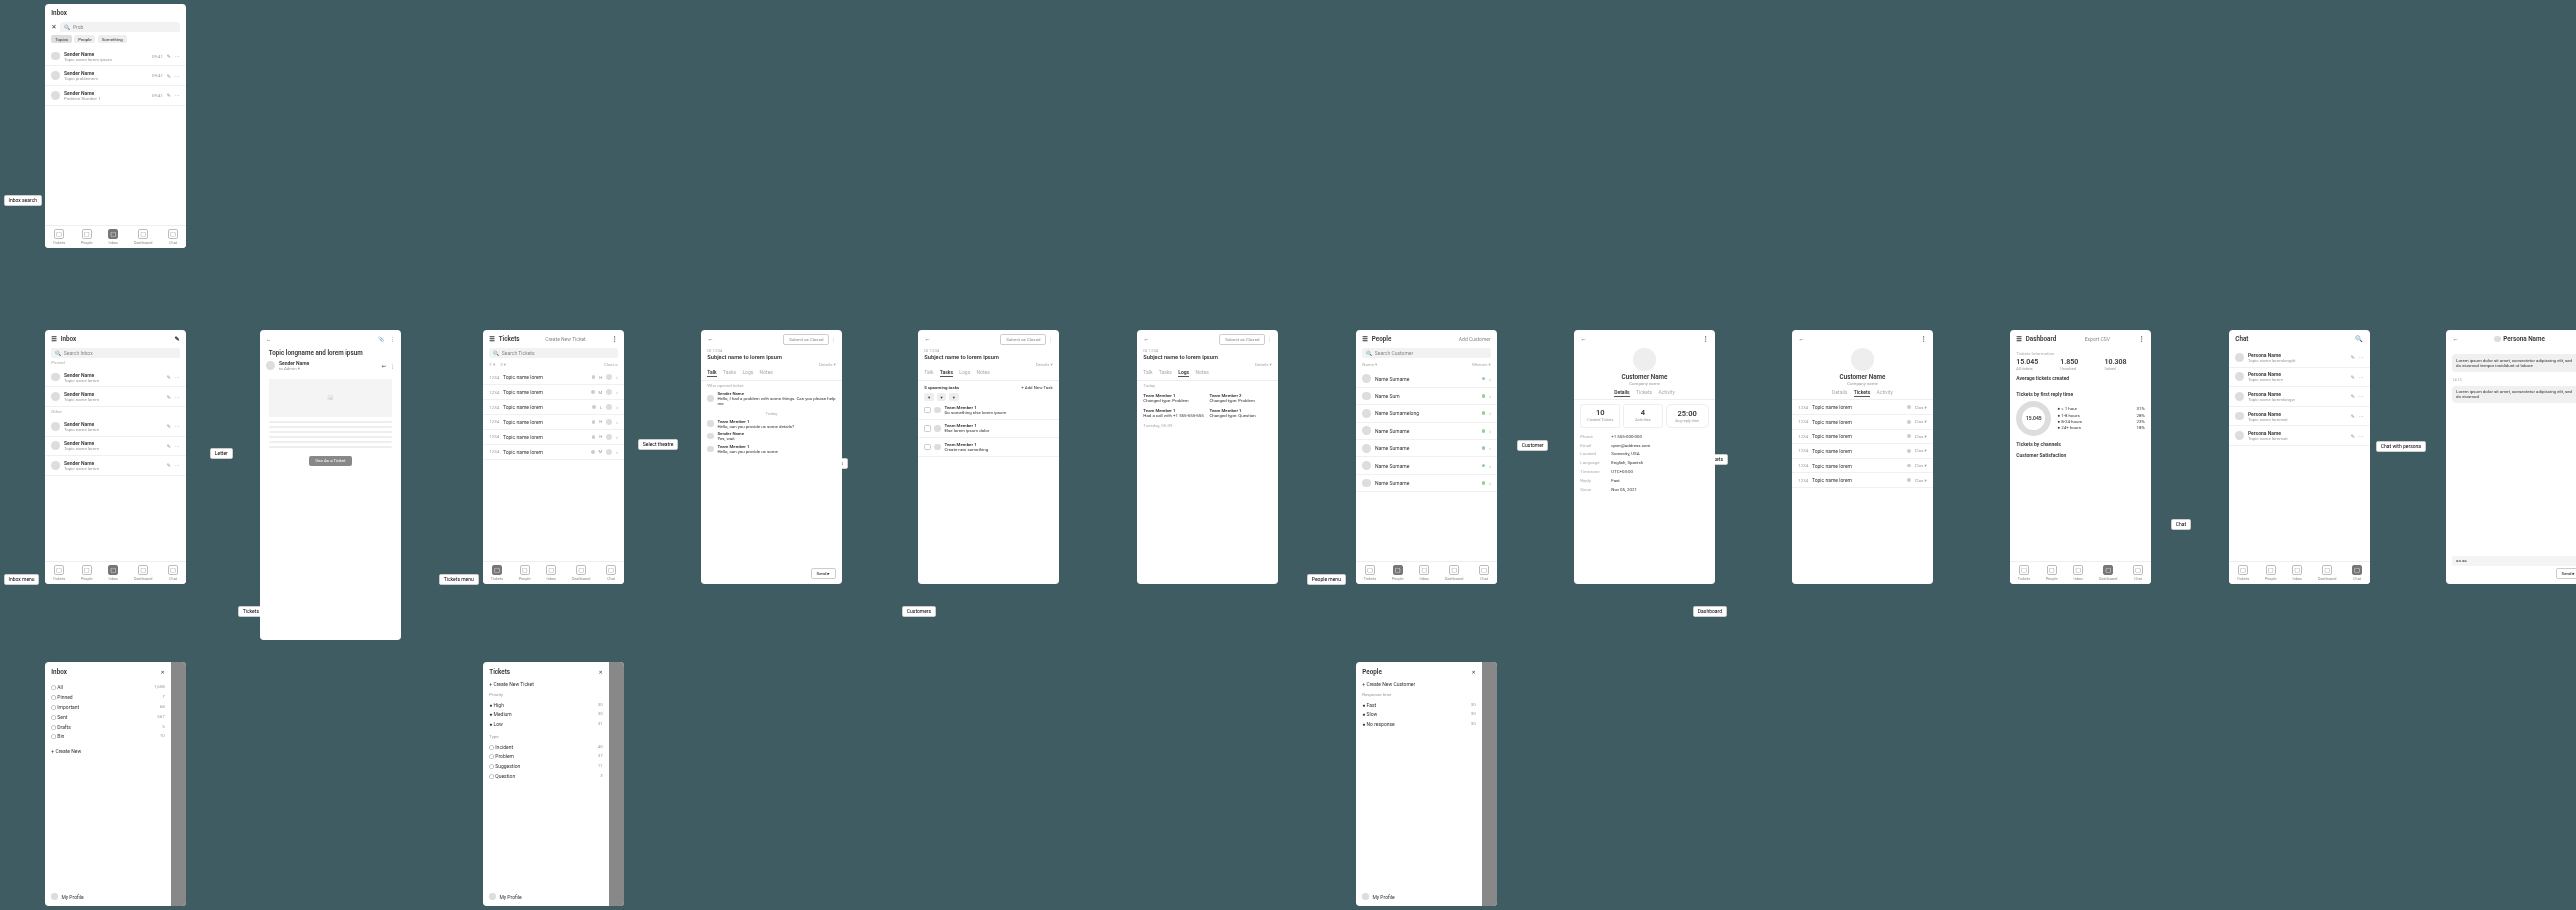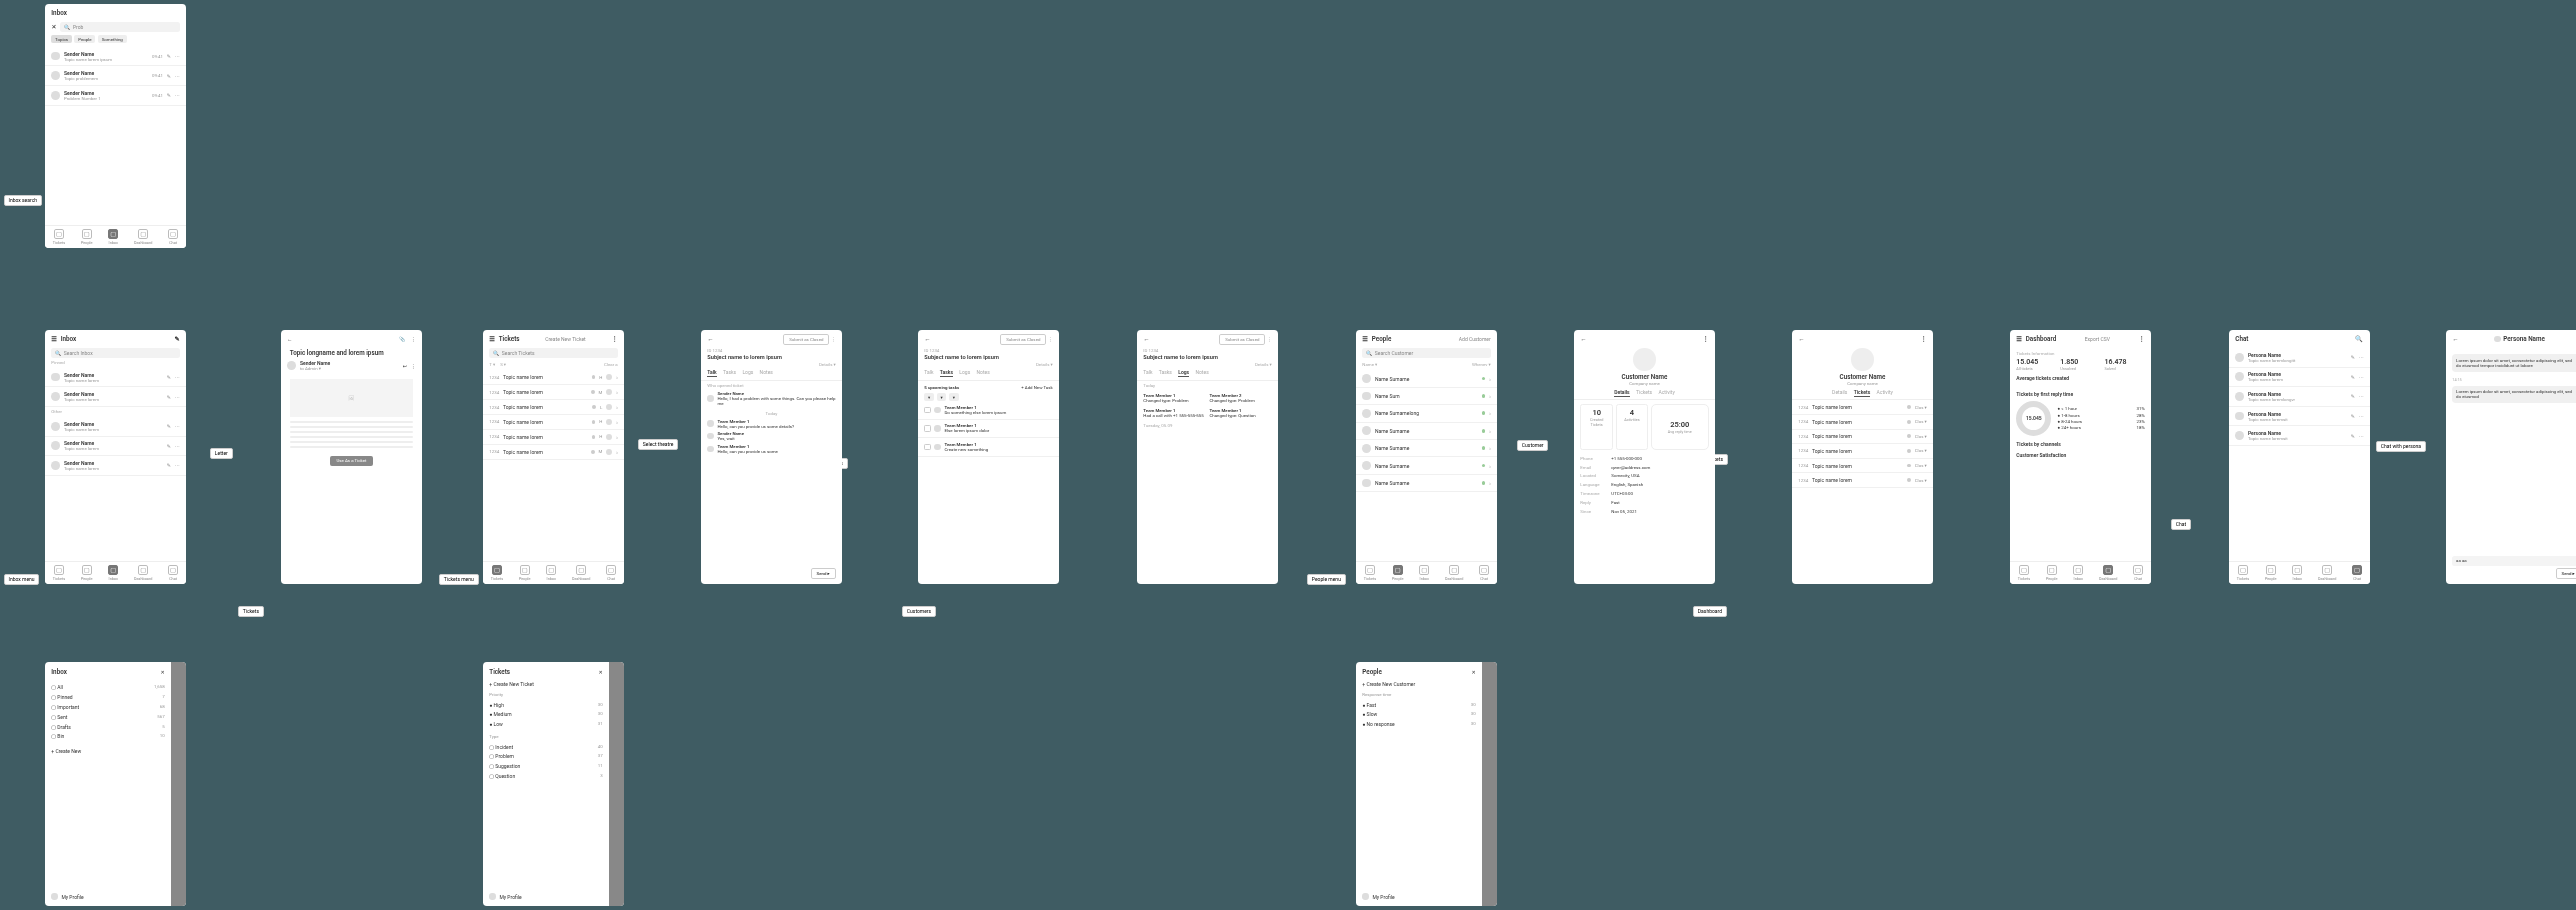--- a/index.html
+++ b/index.html
@@ -203,21 +203,21 @@
         <div class="ico">▢</div>
         <span>Dashboard</span>
       </div>
     <div class="tab">
         <div class="ico">▢</div>
         <span>Chat</span>
       </div>
   </div>
 </div>
 
-<div class="screen" style="left:281px;top:330px;width:141px;height:254px">
+<div class="screen" style="left:260px;top:330px;width:141px;height:310px">
   <div style="padding:6.3px;display:flex;justify-content:space-between">
     <span>←</span>
     <span style="display:flex;gap:5px">
         <span>📎</span>
         <span>⋮</span>
       </span>
   </div>
   <div style="padding:0 8.8px;font-weight:600;font-size:6.3px">Topic longname and lorem ipsum</div>
   <div class="row" style="border:none">
     <div class="avatar"></div>
@@ -579,21 +579,21 @@
   </div>
   <div style="display:flex;padding:3.8px 6.3px;gap:2.5px" id="cust-stats">
       <div style="flex:1;text-align:center;border:0.6px solid #eee;border-radius:2.5px;padding:2.5px">
         <div class="bold" style="font-size:7.5px">10</div>
         <div class="muted" style="font-size:3.8px">Created Tickets</div>
       </div>
       <div style="flex:1;text-align:center;border:0.6px solid #eee;border-radius:2.5px;padding:2.5px">
         <div class="bold" style="font-size:7.5px">4</div>
         <div class="muted" style="font-size:3.8px">Activities</div>
       </div>
-      <div style="flex:1;text-align:center;border:0.6px solid #eee;border-radius:5px;padding:15px">
+      <div style="flex:1;text-align:center;border:0.6px solid #eee;border-radius:5px;padding:4px">
         <div class="bold" style="font-size:7.5px">25:00</div>
         <div class="muted" style="font-size:3.8px">Avg reply time</div>
       </div>
     </div>
   <div id="cust-fields">
       <div style="display:flex;padding:1.9px 6.3px;font-size:4.4px">
         <span style="width:31px;color:#aaa">Phone</span>
         <span>+1 555-000-000</span>
       </div>
       <div style="display:flex;padding:1.9px 6.3px;font-size:4.4px">
@@ -691,21 +691,21 @@
   <div style="display:flex;padding:0 6.3px;gap:3.8px" id="dash-metrics">
       <div style="flex:1">
         <div class="bold" style="font-size:7px">15.045</div>
         <div class="muted" style="font-size:3.8px">All tickets</div>
       </div>
       <div style="flex:1">
         <div class="bold" style="font-size:7px">1.850</div>
         <div class="muted" style="font-size:3.8px">Unsolved</div>
       </div>
       <div style="flex:1">
-        <div class="bold" style="font-size:7px">16.478</div>
+        <div class="bold" style="font-size:7px">10.308</div>
         <div class="muted" style="font-size:3.8px">Solved</div>
       </div>
     </div>
   <div style="padding:3.8px 6.3px;font-size:5px;font-weight:600">Average tickets created</div>
   <div style="padding:6.3px 6.3px 3.8px;font-size:5px;font-weight:600">Tickets by first reply time</div>
   <div style="display:flex;align-items:center;gap:6.3px;padding:0 6.3px">
     <div style="width:35px;height:35px;border-radius:50%;border:6.3px solid #ddd;display:flex;align-items:center;justify-content:center;font-size:5px;font-weight:600">15.045</div>
     <div id="donut-legend" style="flex:1;font-size:4.4px">
         <div style="display:flex;justify-content:space-between;padding:0.6px 0">
           <span>● &lt; 1 hour</span>

